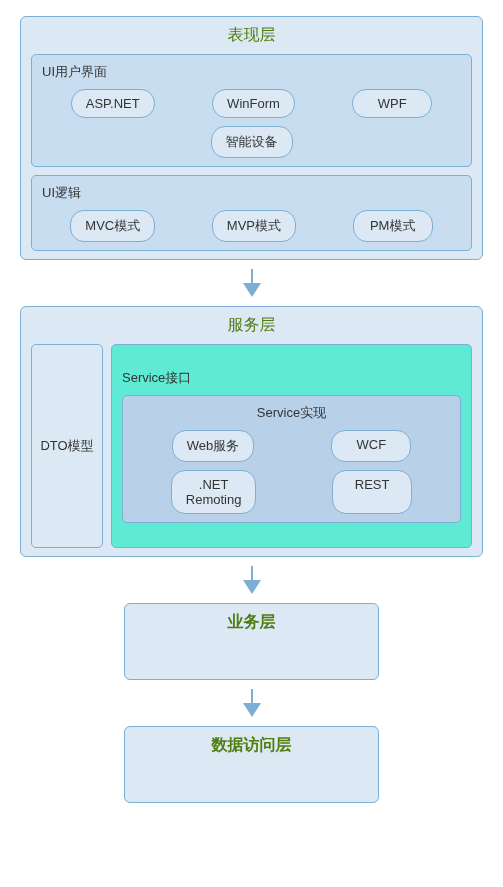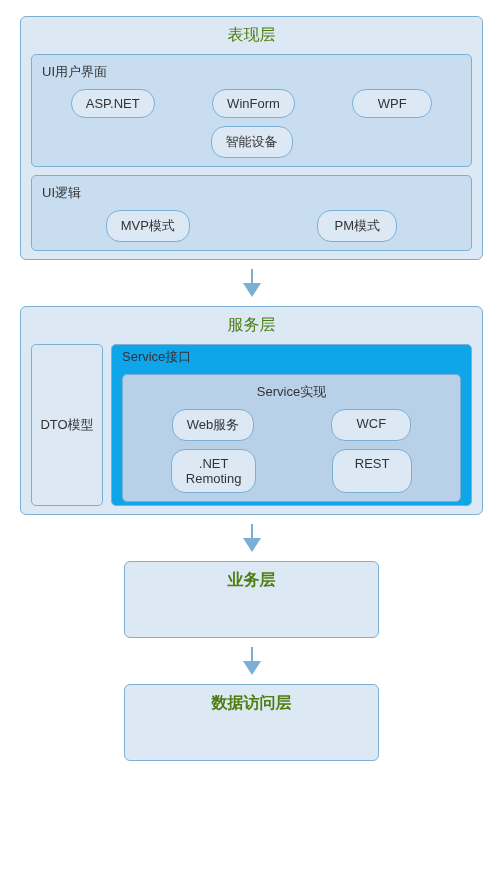--- a/index.html
+++ b/index.html
@@ -115,22 +115,22 @@
       display: flex;
       align-items: center;
       justify-content: center;
       min-width: 72px;
       font-size: 13px;
     }
 
     .service-interface-box {
       border: 1.5px solid #7bafd4;
       border-radius: 5px;
-      background: #0ea5e9;
-      padding: 3px 10px;
+      background: #5eead4;
+      padding: 24px 10px;
       flex: 1;
     }
 
     .service-impl-box {
       border: 1.5px solid #7bafd4;
       border-radius: 5px;
       background: #b8d0e8;
       padding: 8px 10px;
       margin-top: 6px;
     }
@@ -161,20 +161,21 @@
       <div class="item-cell">WPF</div>
     </div>
     <div class="item-row">
       <div class="item-cell">智能设备</div>
     </div>
   </div>
 
   <div class="inner-box">
     <div class="inner-title">UI逻辑</div>
     <div class="item-row">
+      <div class="item-cell">MVC模式</div>
       <div class="item-cell">MVP模式</div>
       <div class="item-cell">PM模式</div>
     </div>
   </div>
 </div>
 
 <div class="arrow-container">
   <div class="arrow-shaft">
     <div class="arrow-shaft-line"></div>
     <div class="arrow-shaft-head"></div>

